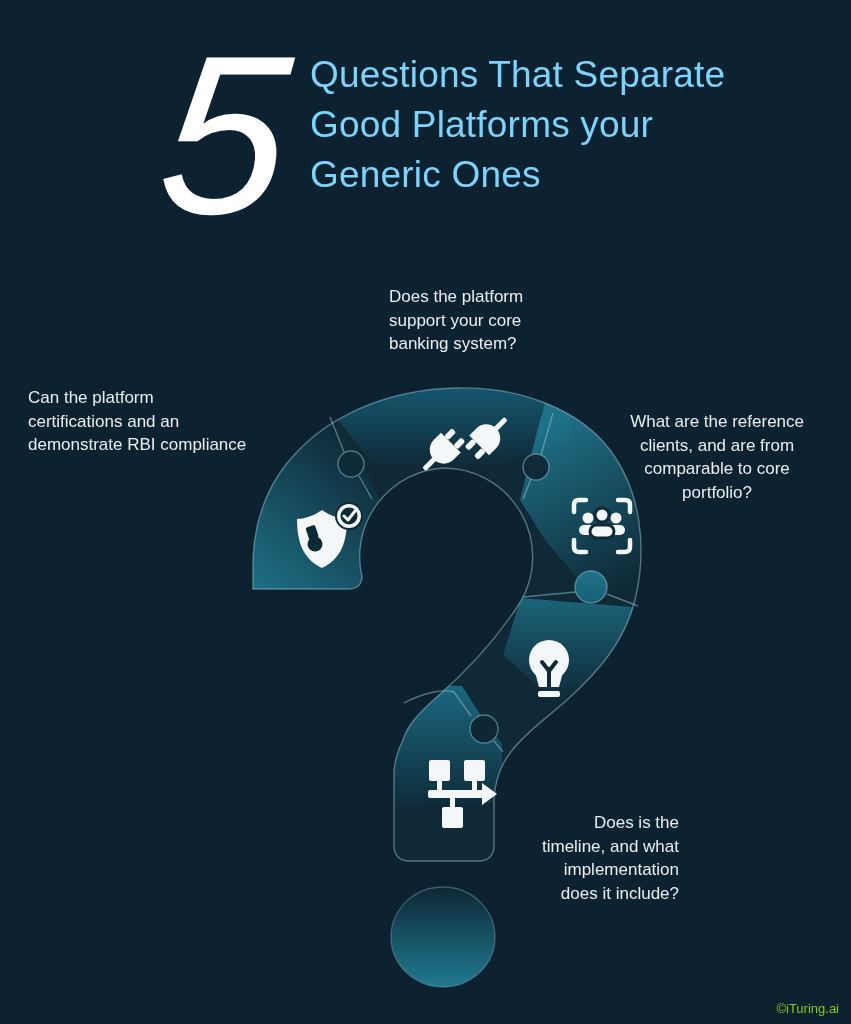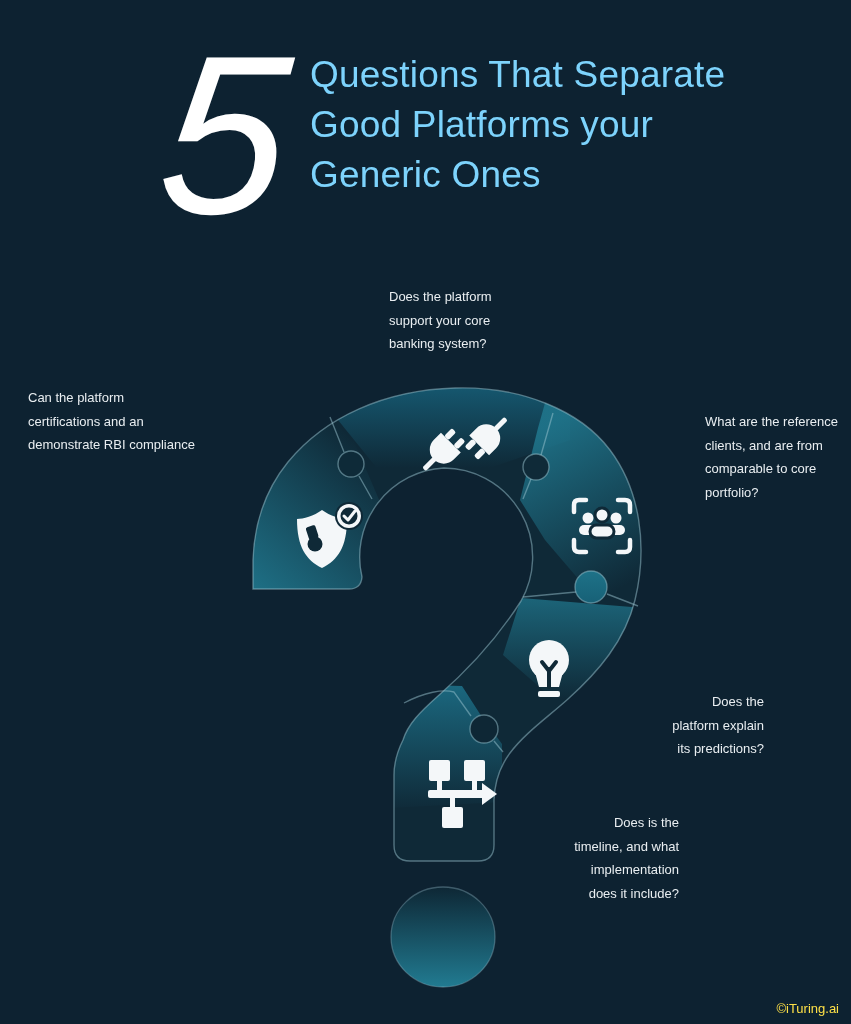--- a/index.html
+++ b/index.html
@@ -15,30 +15,30 @@
     font-size:226px;line-height:1;font-style:italic;font-weight:400;
     color:#ffffff;transform:skewX(-5deg);
   }
   .title-text{
     position:absolute;left:310px;top:50px;
     font-size:37px;line-height:50px;font-weight:400;
     color:#7dd3fc;letter-spacing:.2px;
   }
   .q{
     position:absolute;color:#e9eef1;
-    font-size:13px;line-height:23.5px;font-weight:400;
+    font-size:17px;line-height:23.5px;font-weight:400;
   }
   .q-core-banking{left:389px;top:285px;text-align:left;}
   .q-rbi{left:28px;top:386px;text-align:left;}
-  .q-reference{right:13px;top:410px;text-align:left;}
+  .q-reference{right:47px;top:410px;text-align:center;}
   .q-explain{right:87px;top:690px;text-align:right;}
   .q-implementation{right:172px;top:811px;text-align:right;}
   .footer-credit{
     position:absolute;right:12px;bottom:8px;
-    font-size:13px;color:#fde047;
+    font-size:13px;color:#84cc16;
   }
 </style>
 </head>
 <body>
 
 <div class="canvas">
 
   <svg class="art" viewBox="0 0 851 1024" aria-hidden="true">
     <defs>
       <path id="qpath" d="
@@ -202,25 +202,20 @@
     <div>demonstrate RBI compliance</div>
   </div>
 
   <div class="q q-reference">
     <div>What are the reference</div>
     <div>clients, and are from</div>
     <div>comparable to core</div>
     <div>portfolio?</div>
   </div>
 
-  <div class="q q-explain">
-    <div>Does the</div>
-    <div>platform explain</div>
-    <div>its predictions?</div>
-  </div>
 
   <div class="q q-implementation">
     <div>Does is the</div>
     <div>timeline, and what</div>
     <div>implementation</div>
     <div>does it include?</div>
   </div>
 
   <div class="footer-credit">©iTuring.ai</div>
 

